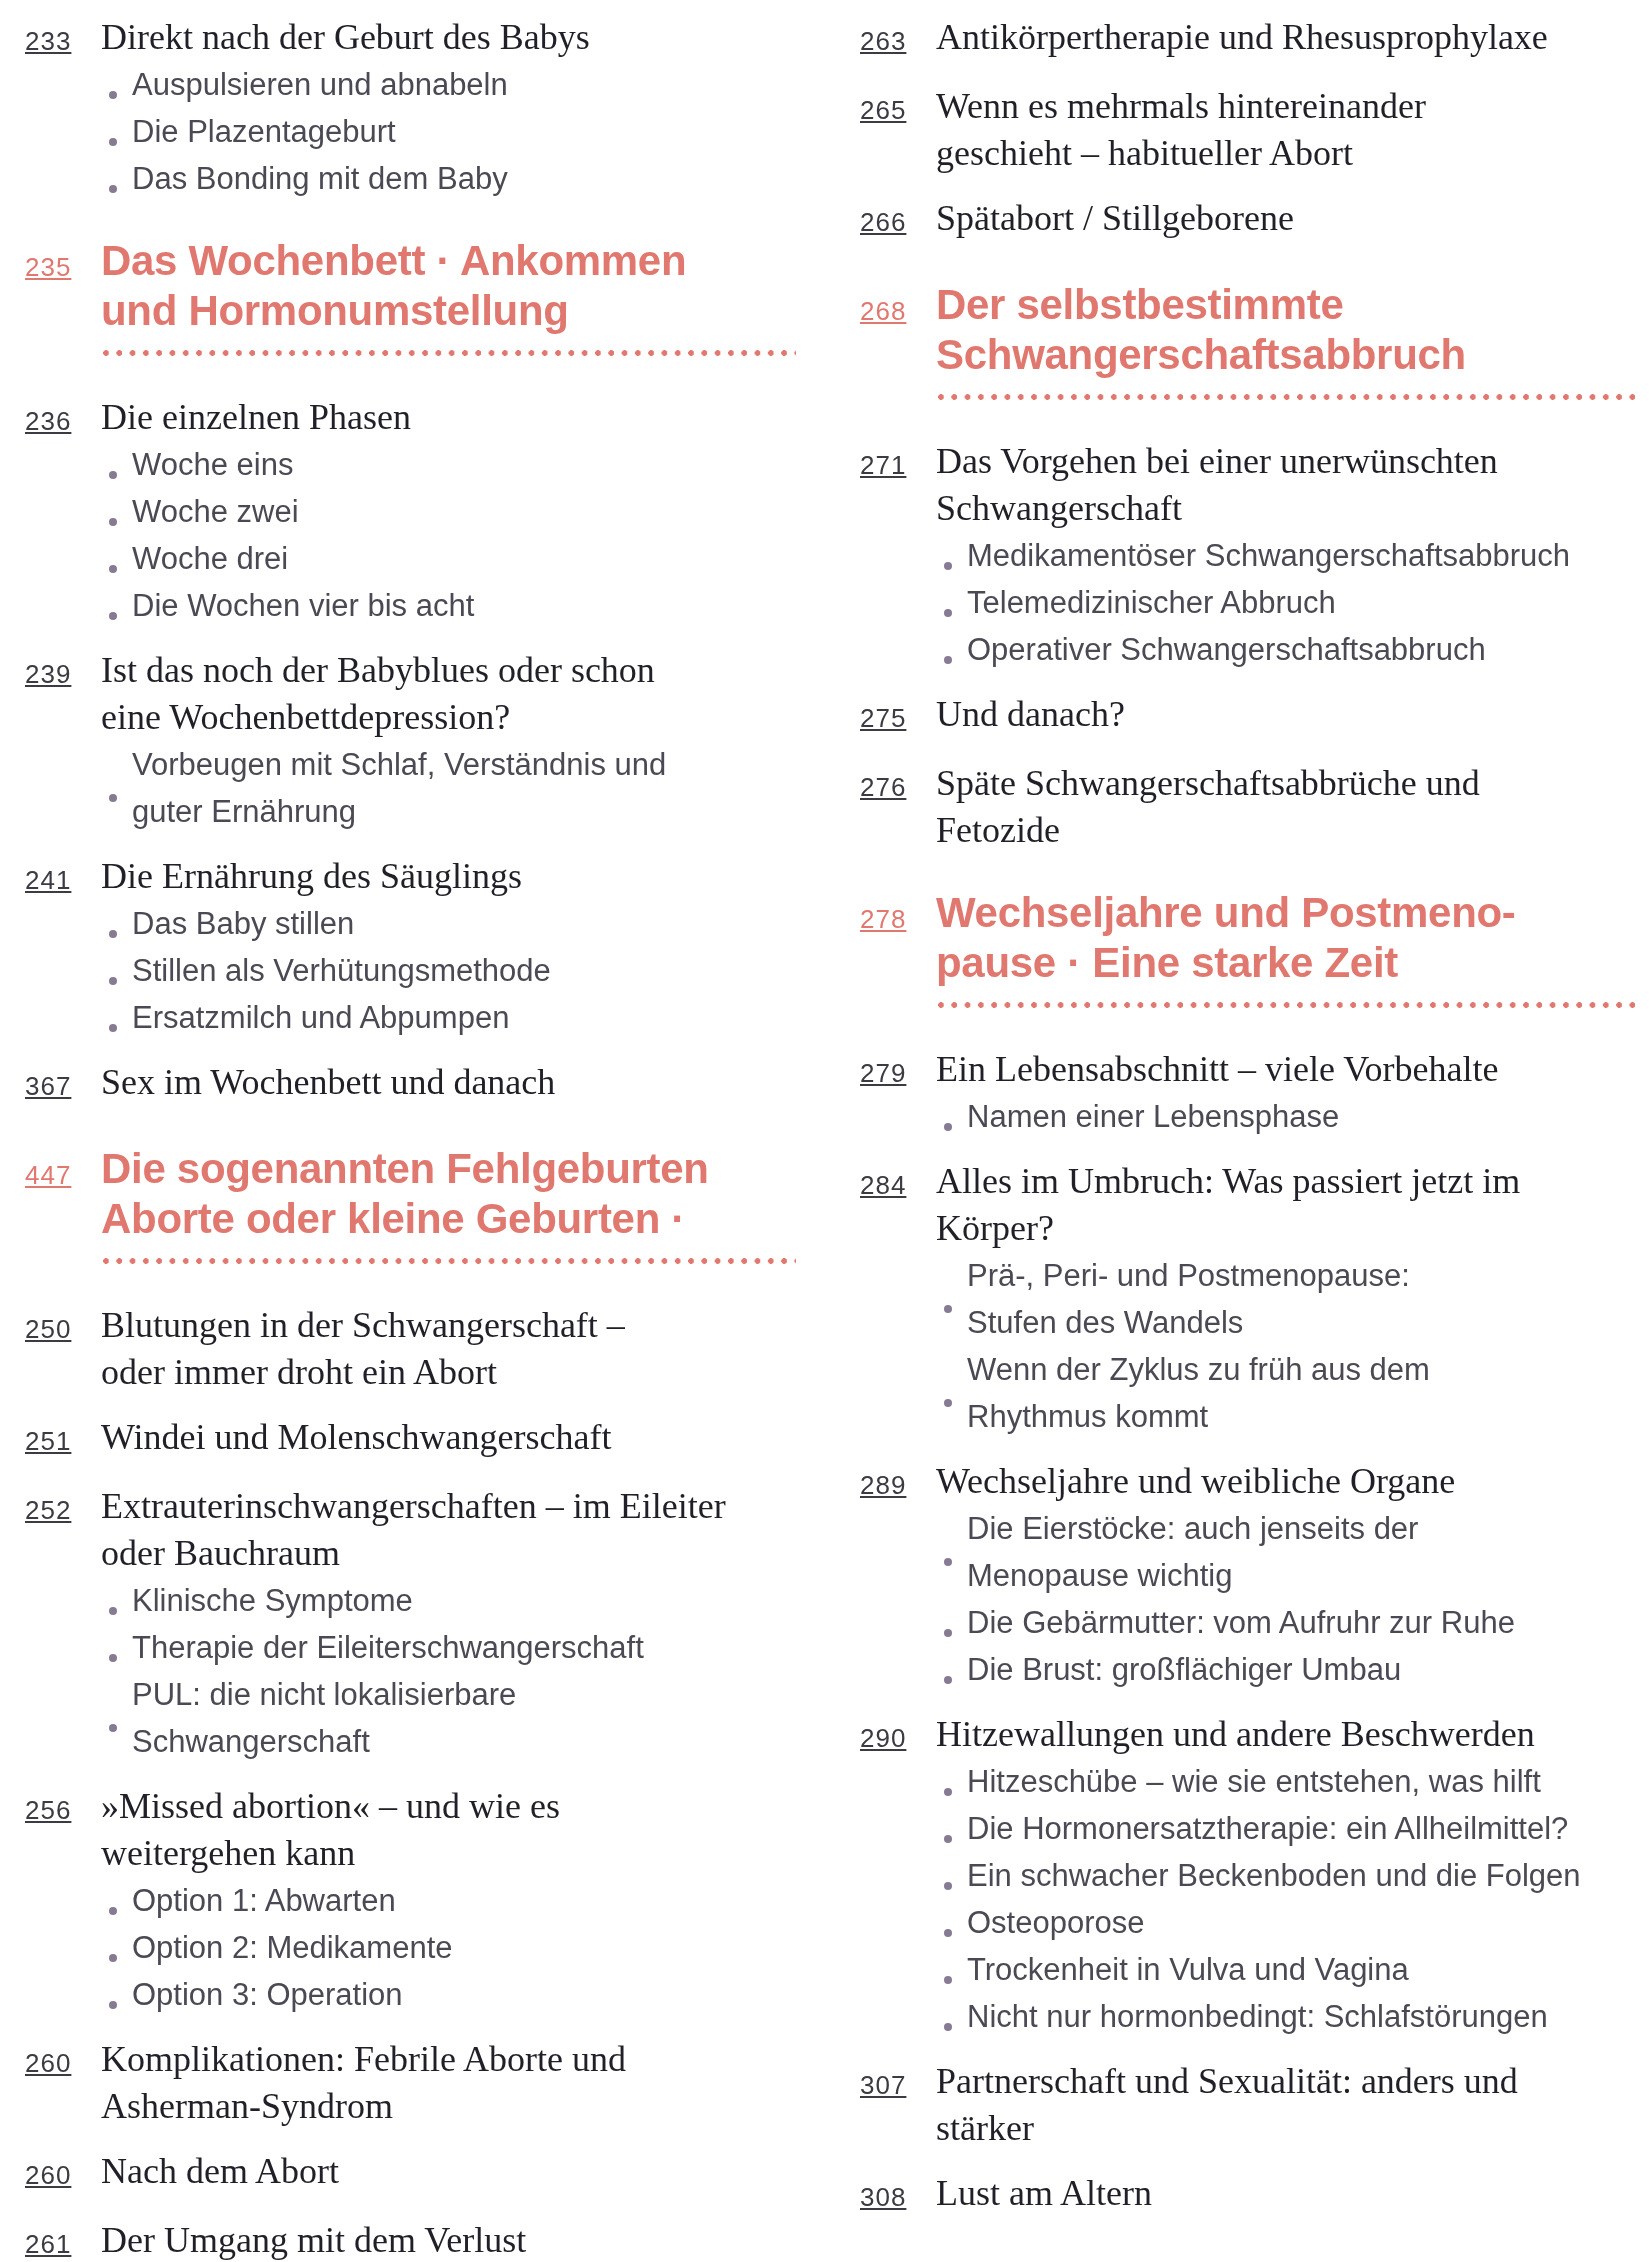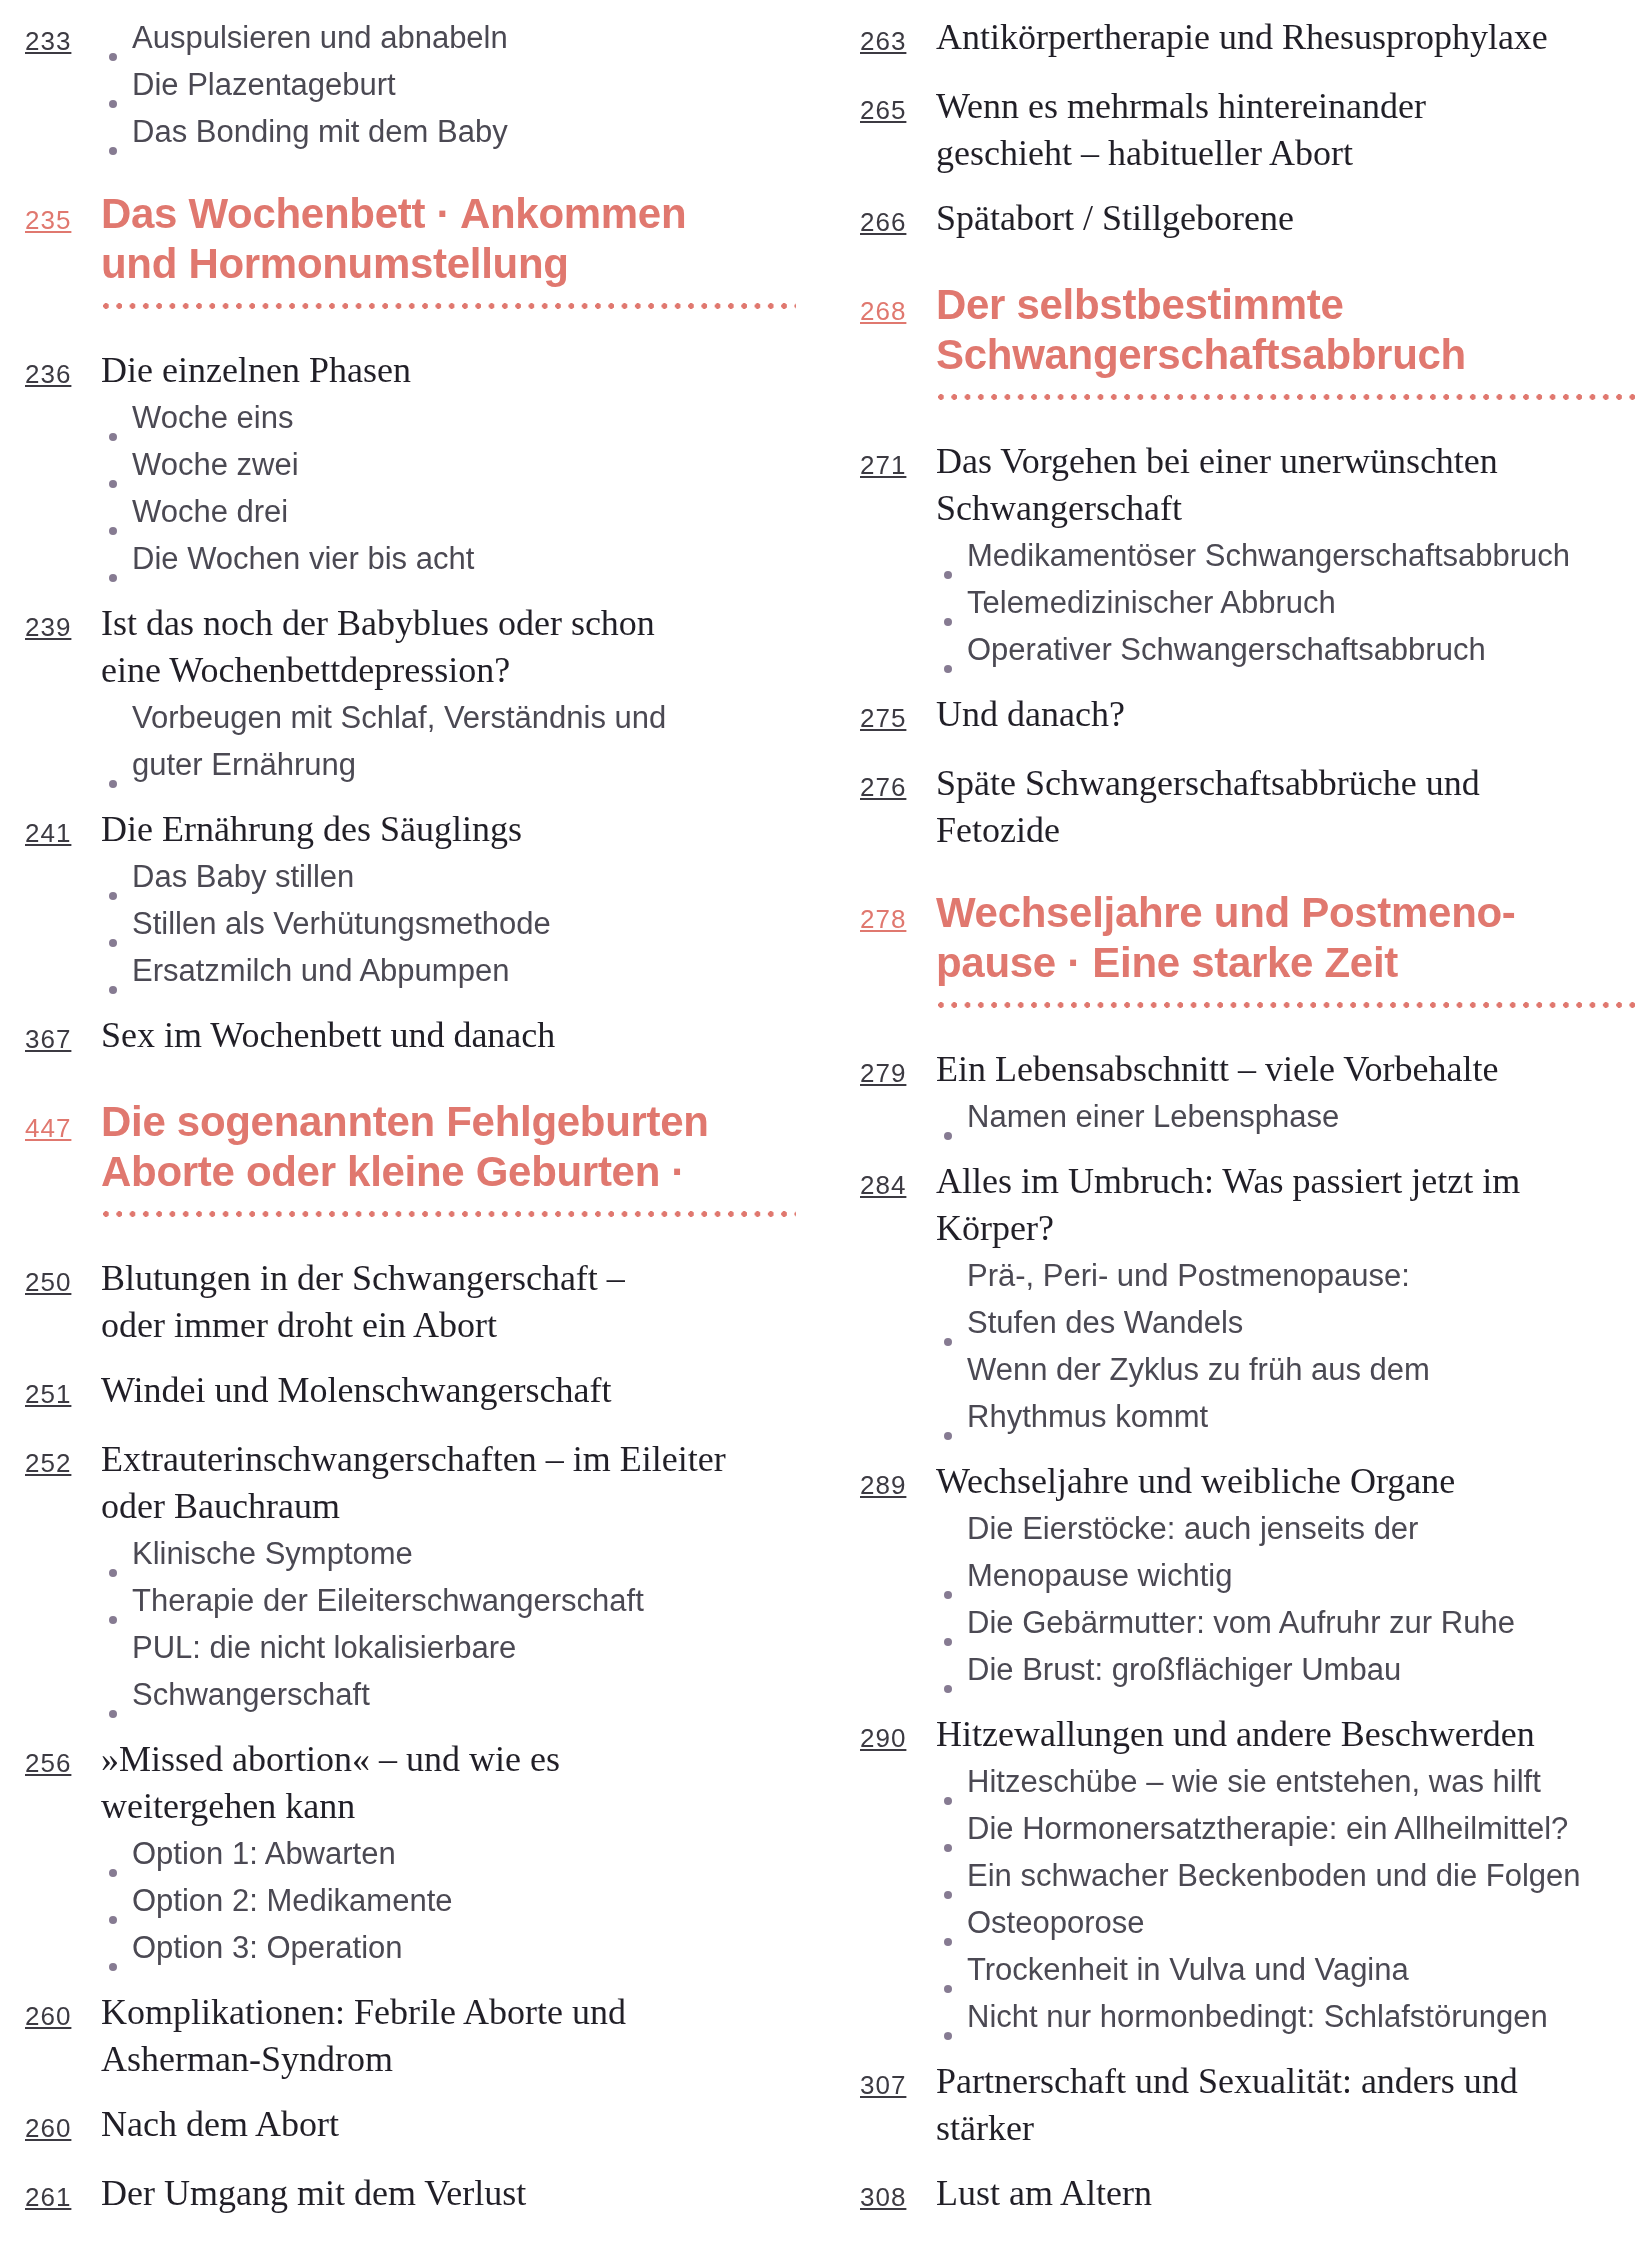--- a/index.html
+++ b/index.html
@@ -33,35 +33,38 @@
   .entry.chapter .title{
     font-family:"Liberation Sans", sans-serif;font-weight:700;
     font-size:42px;line-height:50px;color:var(--accent);letter-spacing:-0.3px;
   }
   .dotted{
     height:6px;margin:14px 0 38px 2px;
     background-image:radial-gradient(circle at 3px 3px, var(--accent) 2.6px, transparent 3.1px);
     background-size:13.3px 6px;background-repeat:repeat-x;background-position:left center;
   }
   .subs{margin-left:8px;}
-  .sub{display:flex;align-items:flex-end;}
+  .sub{display:flex;align-items:center;}
   .bullet{
     flex:none;width:8px;height:8px;border-radius:50%;
     background:var(--bullet);margin-top:20px;
   }
   .subtext{margin-left:15px;font-size:31px;line-height:47px;color:var(--sub);}
 </style>
 </head>
 <body>
 
 <div class="page">
   <div class="col" id="col-0">
       <div class="entry">
     <div class="num">233</div>
     <div class="content">
+      <div class="title">
+            <div class="line">Direkt nach der Geburt des Babys</div>
+          </div>
 
       <div class="subs">
             <div class="sub">
     <span class="bullet"></span>
     <div class="subtext">
                 <div class="line">Auspulsieren und abnabeln</div>
               </div>
   </div>
             <div class="sub">
     <span class="bullet"></span>

